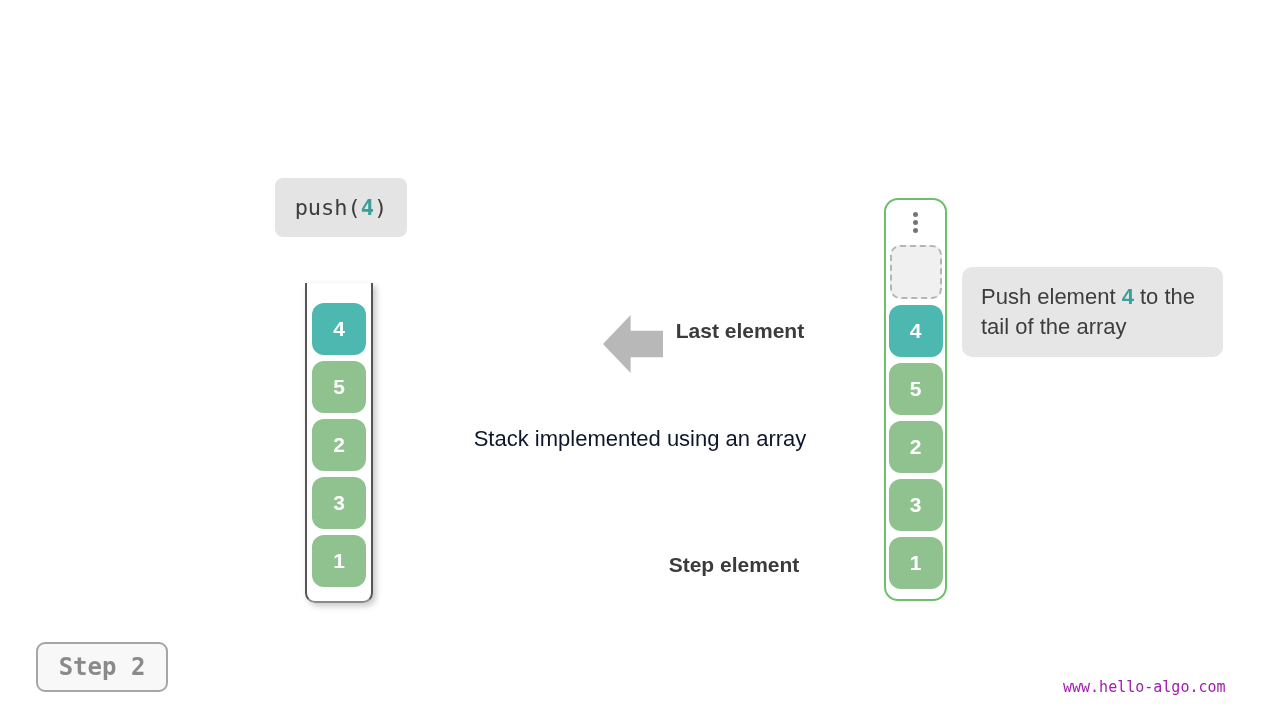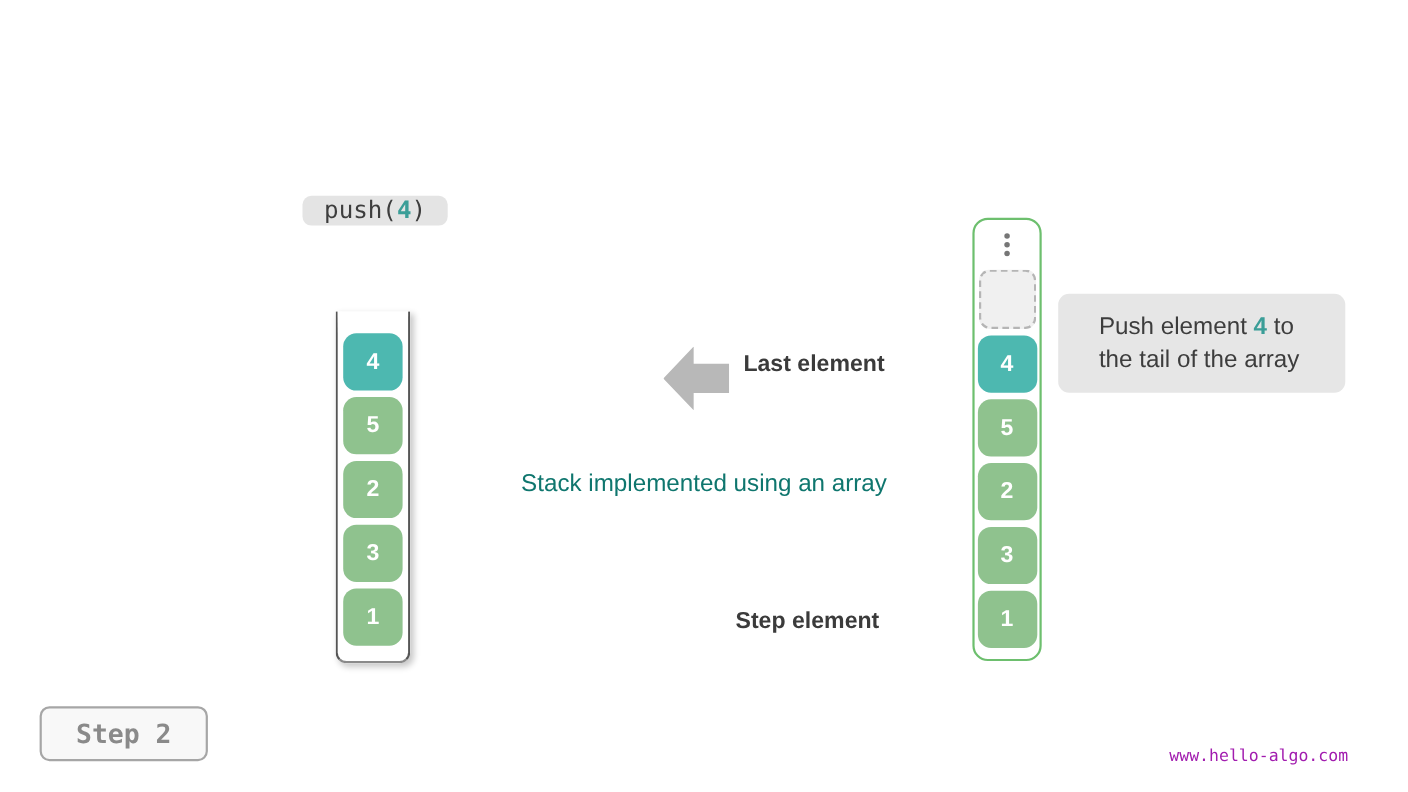--- a/index.html
+++ b/index.html
@@ -4,21 +4,21 @@
 <style>
   * { box-sizing: border-box; }
   html, body { margin: 0; padding: 0; background: #ffffff; }
   #canvas {
     position: relative; width: 1280px; height: 720px; overflow: hidden;
     background: #ffffff; font-family: "Liberation Sans", sans-serif;
   }
 
   
   .push-label {
-    position: absolute; left: 275px; top: 178px; width: 132px; height: 27px;
+    position: absolute; left: 275px; top: 178px; width: 132px; height: 59px;
     background: #e4e4e4; border-radius: 8px;
     display: flex; align-items: center; justify-content: center;
     font-family: "DejaVu Sans Mono", "Liberation Mono", monospace;
     font-size: 22px; color: #3d3d3d;
   }
   .push-label b { color: var(--teal-text); font-weight: bold; }
 
   
   .stack-view {
     position: absolute; left: 305px; top: 283px; width: 68px; height: 320px;
@@ -56,34 +56,34 @@
     clip-path: polygon(0 50%, 46% 0, 46% 27%, 100% 27%, 100% 73%, 46% 73%, 46% 100%);
   }
   .label-strong {
     position: absolute; width: 240px; text-align: center;
     font-weight: bold; font-size: 21px; color: #3b3b3b;
   }
   .label-last  { left: 620px; top: 319px; }
   .label-first { left: 614px; top: 553px; }
   .caption {
     position: absolute; left: 420px; top: 426px; width: 440px; text-align: center;
-    font-size: 22px; color: #0f766e;
+    font-size: 22px; color: #0f172a;
   }
 
   
   .tooltip {
     position: absolute; left: 962px; top: 267px; width: 261px; height: 90px;
     background: #e6e6e6; border-radius: 10px;
-    padding: 15px 16px 15px 37px; font-size: 22px; line-height: 30px; color: #3d3d3d;
+    padding: 15px 16px 15px 19px; font-size: 22px; line-height: 30px; color: #3d3d3d;
   }
   .tooltip b { color: var(--teal-text); font-weight: bold; }
 
   
   .step-badge {
-    position: absolute; left: 36px; top: 642px; width: 153px; height: 50px;
+    position: absolute; left: 36px; top: 642px; width: 132px; height: 50px;
     background: #f8f8f8; border: 2px solid #a6a6a6; border-radius: 9px;
     display: flex; align-items: center; justify-content: center;
     font-family: "DejaVu Sans Mono", "Liberation Mono", monospace;
     font-weight: bold; font-size: 24px; color: #8a8a8a;
   }
 
   
   .watermark {
     position: absolute; left: 1063px; top: 678px;
     font-family: "DejaVu Sans Mono", "Liberation Mono", monospace;

